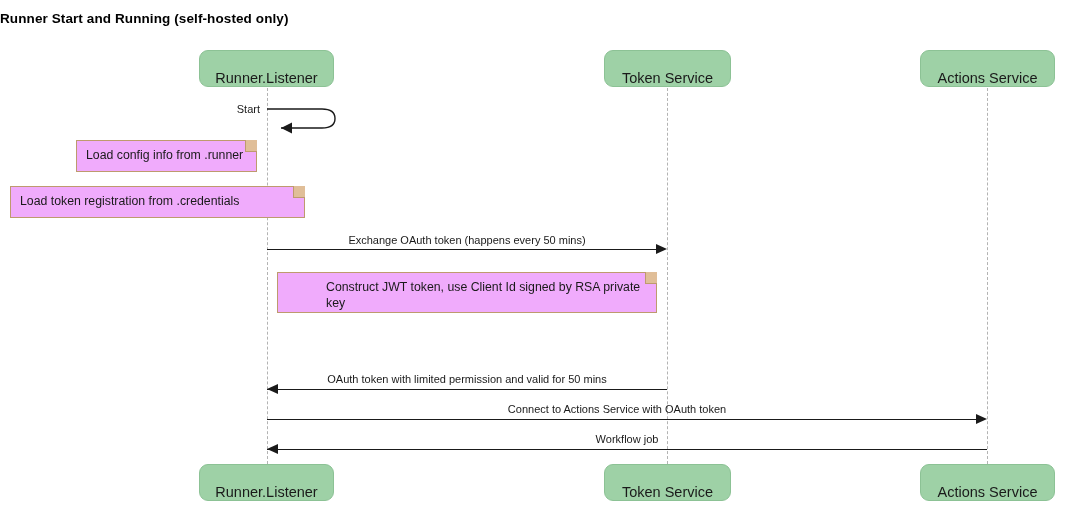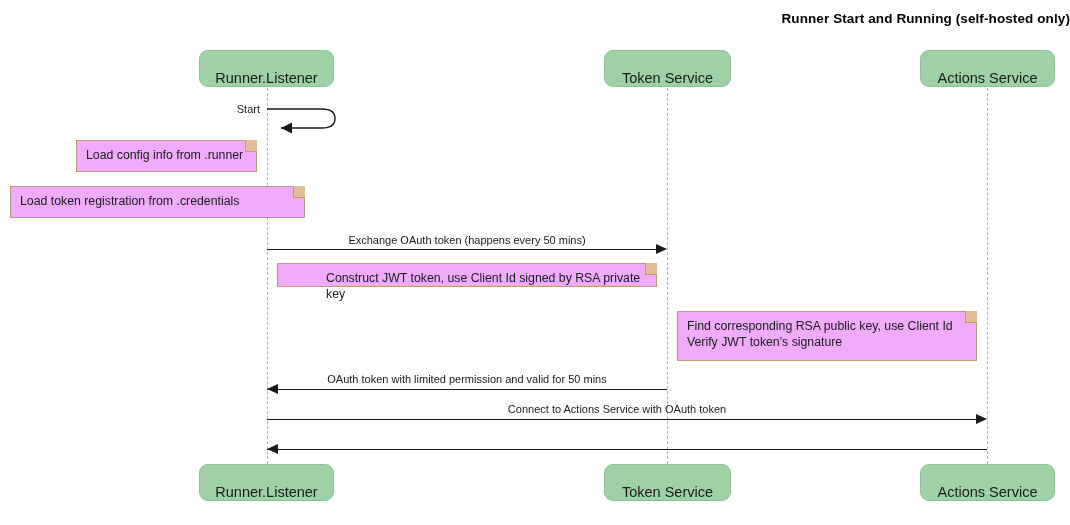--- a/index.html
+++ b/index.html
@@ -7,21 +7,21 @@
     width:1070px;height:525px;
     background:#ffffff;
     font-family:"Liberation Sans","DejaVu Sans",sans-serif;
     overflow:hidden;
   }
   #canvas{position:relative;width:1070px;height:525px;}
 
   .diagram-title{
     position:absolute;
     top:11px;left:0;width:1070px;
-    text-align:right;
+    text-align:left;
     font-size:13.5px;
     font-weight:bold;
     color:#000000;
     letter-spacing:0.1px;
   }
 
   
   .lifeline{
     position:absolute;
     width:0;
@@ -143,35 +143,31 @@
   <div class="msg-line" style="left:267px;top:389px;width:400px;"></div>
   <div class="arrowhead left" style="left:267px;top:384px;"></div>
   <div class="msg-label" style="left:267px;top:373px;width:400px;">OAuth token with limited permission and valid for 50 mins</div>
 
   <div class="msg-line" style="left:267px;top:419px;width:713px;"></div>
   <div class="arrowhead right" style="left:976px;top:414px;"></div>
   <div class="msg-label" style="left:257px;top:403px;width:720px;">Connect to Actions Service with OAuth token</div>
 
   <div class="msg-line" style="left:267px;top:449px;width:720px;"></div>
   <div class="arrowhead left" style="left:267px;top:444px;"></div>
+  <div class="msg-label" style="left:267px;top:433px;width:720px;">Workflow job</div>
 
   <div class="note" style="left:76px;top:140px;width:181px;height:32px;">
     <span class="fold"></span>
     <span class="note-text">Load config info from .runner</span>
   </div>
 
   <div class="note" style="left:10px;top:186px;width:295px;height:32px;">
     <span class="fold"></span>
     <span class="note-text">Load token registration from .credentials</span>
   </div>
 
-  <div class="note" style="left:277px;top:263px;width:380px;height:24px;padding-left:48px;">
+  <div class="note" style="left:277px;top:272px;width:380px;height:41px;padding-left:48px;">
     <span class="fold"></span>
     <span class="note-text">Construct JWT token, use Client Id signed by RSA private key</span>
   </div>
 
-  <div class="note" style="left:677px;top:311px;width:300px;height:50px;">
-    <span class="fold"></span>
-    <span class="note-text">Find corresponding RSA public key, use Client Id
-Verify JWT token's signature</span>
-  </div>
 
 </div>
 
 </body></html>

